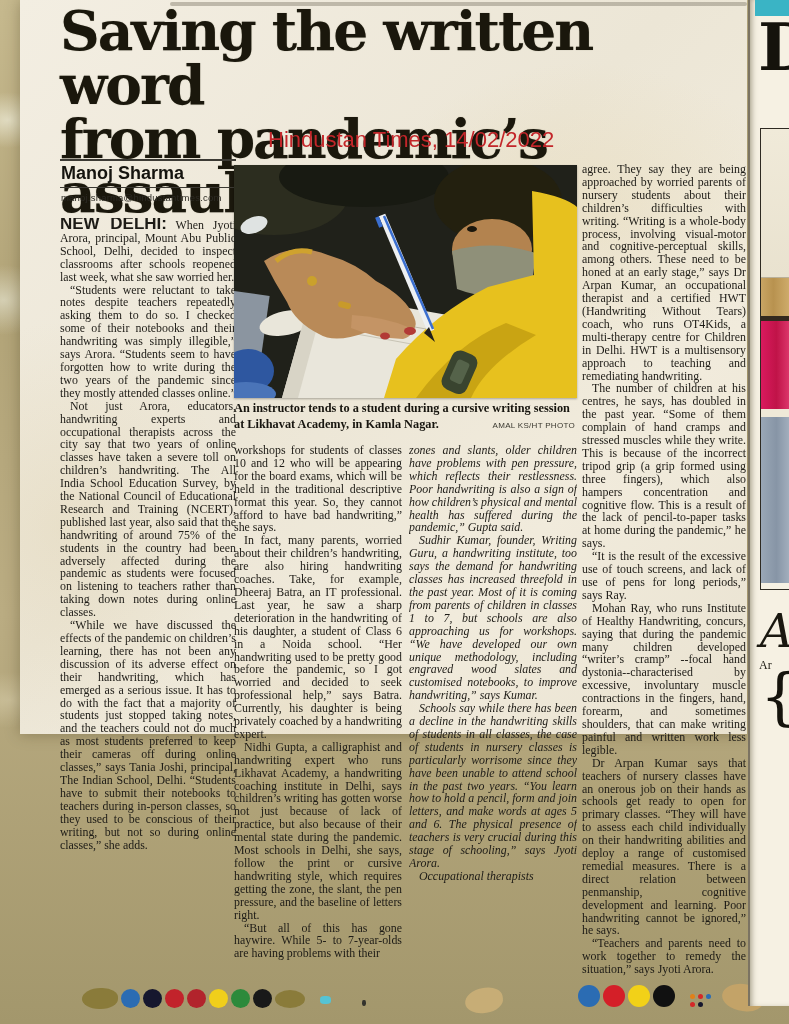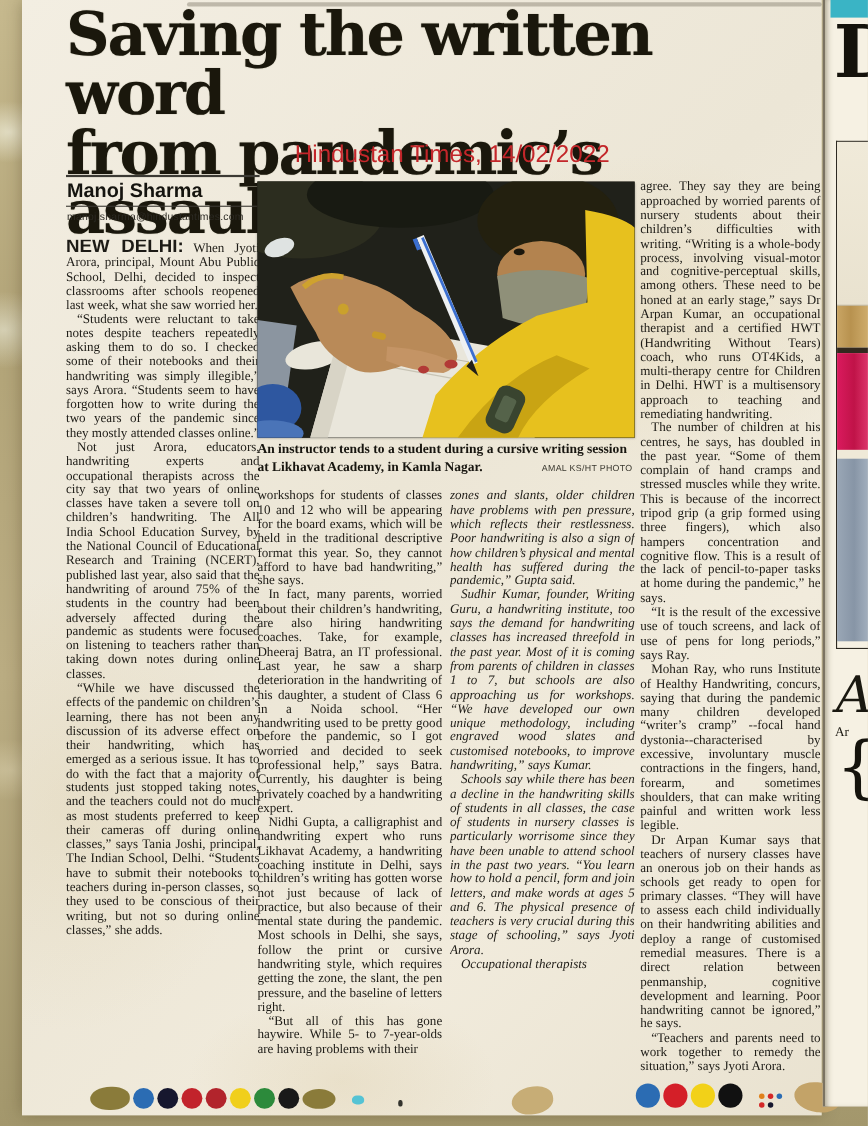--- a/index.html
+++ b/index.html
@@ -7,21 +7,21 @@
     width:789px;height:1024px;overflow:hidden;position:relative;
     font-family:"Liberation Serif",serif;
     background:
       radial-gradient(ellipse 60px 40px at 8px 120px, rgba(235,232,210,.8), transparent 70%),
       radial-gradient(ellipse 70px 50px at 4px 300px, rgba(228,226,205,.7), transparent 70%),
       radial-gradient(ellipse 80px 40px at 10px 700px, rgba(215,205,170,.6), transparent 70%),
       linear-gradient(180deg,#c6b98e,#b2a478 30%,#baac82 60%,#a3976c);
   }
   
   .page{
-    position:absolute;left:20px;top:0;width:727px;height:1014px;
+    position:absolute;left:20px;top:0;width:727px;height:734px;
     background:
       radial-gradient(ellipse 320px 220px at 78% 28%, rgba(226,208,160,.28), transparent 65%),
       radial-gradient(ellipse 260px 320px at 6% 72%, rgba(214,196,150,.22), transparent 65%),
       radial-gradient(ellipse 200px 120px at 40% 97%, rgba(210,192,148,.25), transparent 70%),
       linear-gradient(135deg,#f3eee2,#ece6d6 45%,#f1ebdc 72%,#e9e2d0);
     box-shadow:0 0 14px rgba(60,50,20,.35);
   }
   .top-edge-line{position:absolute;left:150px;top:2px;width:577px;height:4px;background:#a39c8d;opacity:.65;border-radius:2px;}
   .headline{
     position:absolute;left:40px;top:4px;width:676px;

